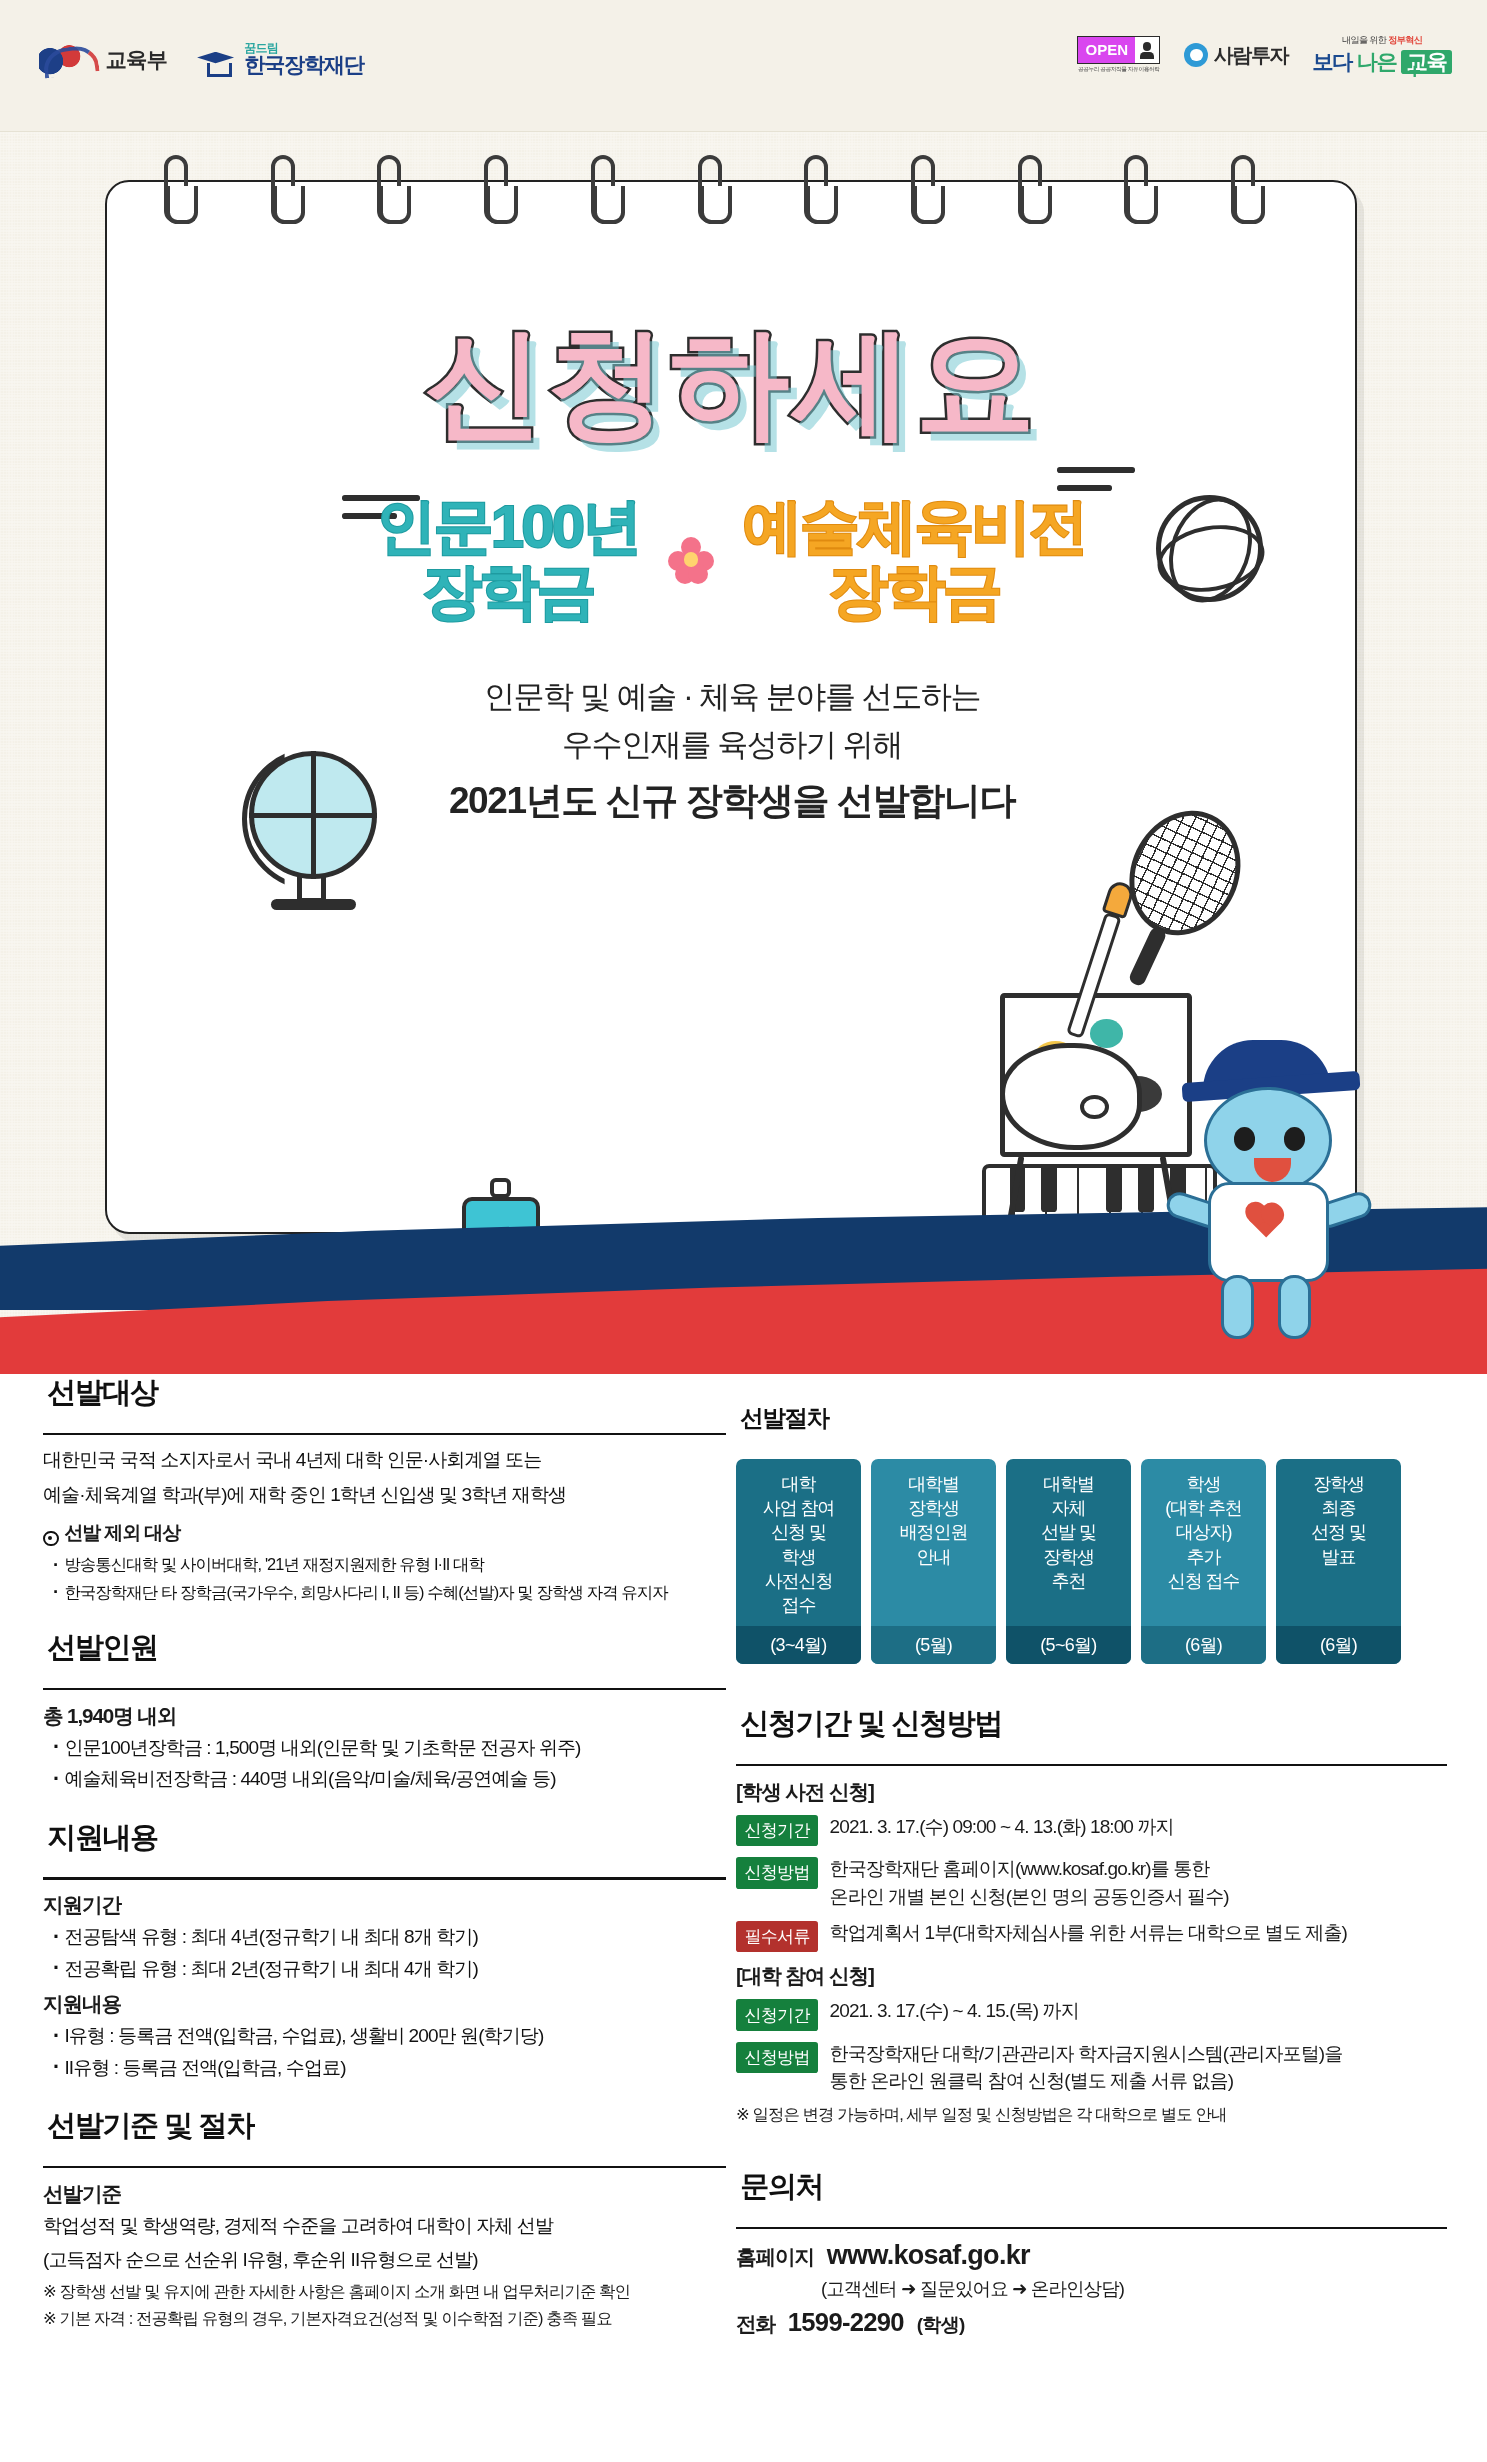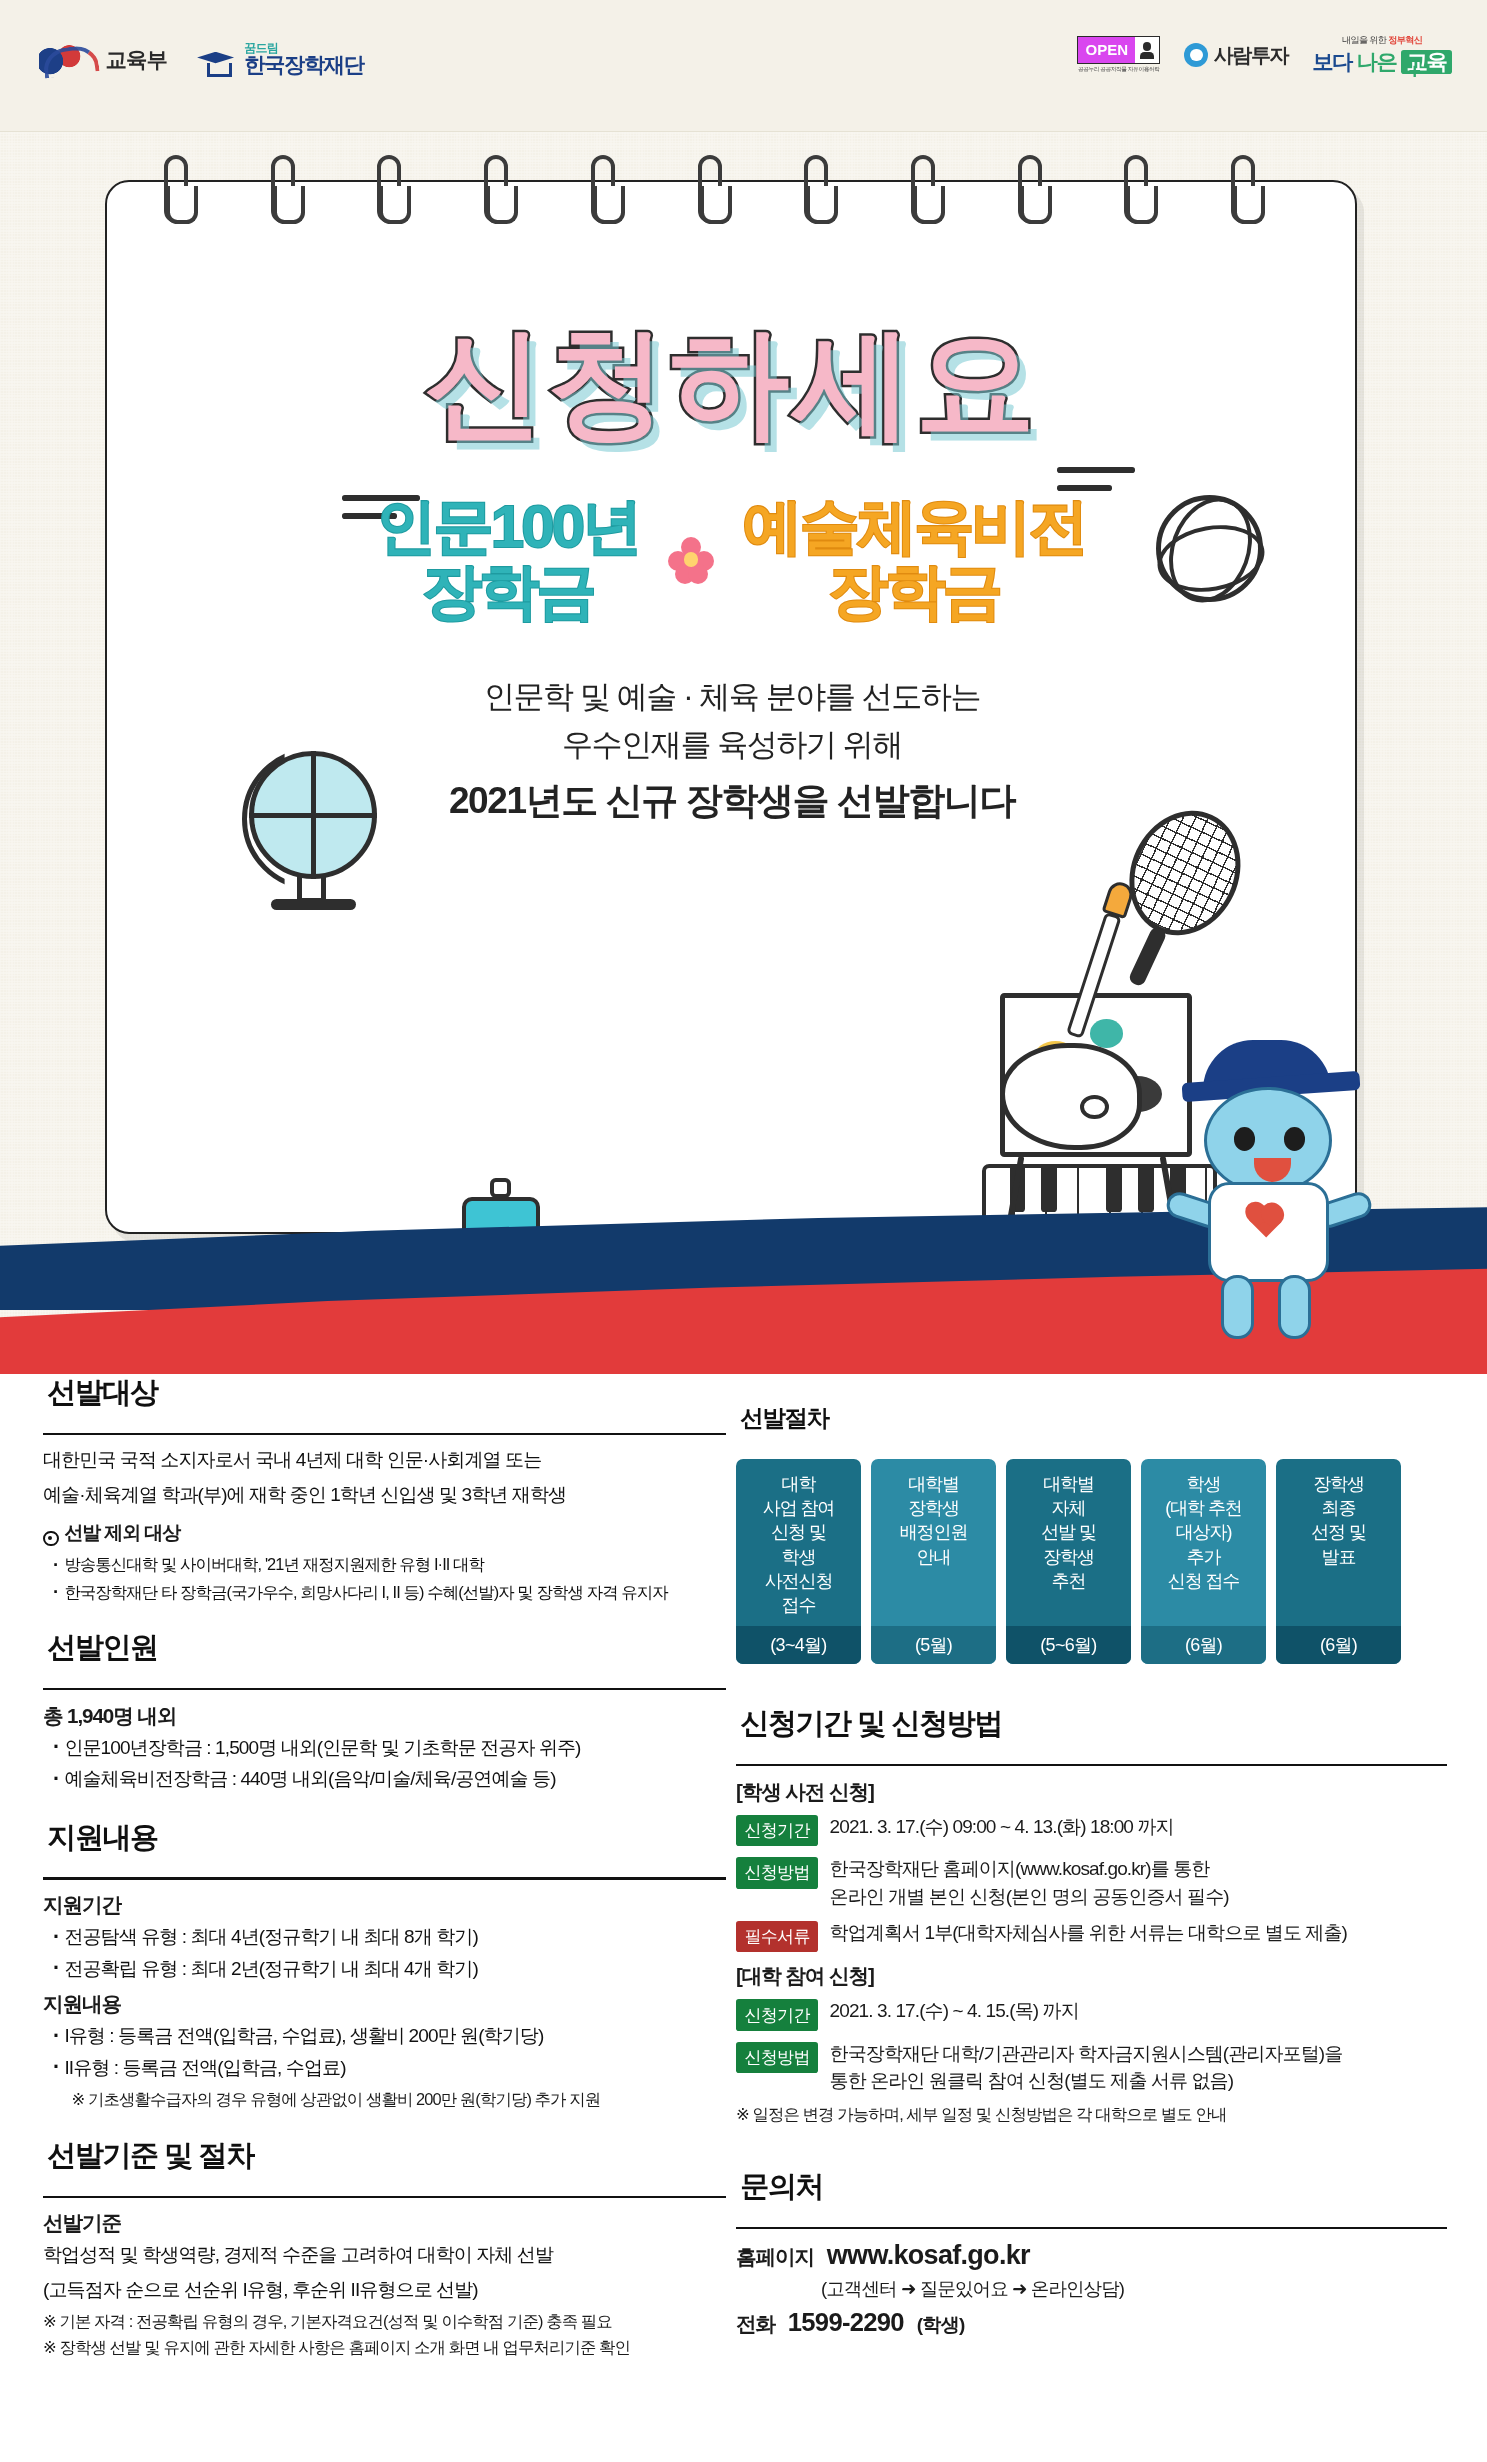--- a/index.html
+++ b/index.html
@@ -458,31 +458,30 @@
         <div class="sub-h">지원기간</div>
         <ul class="body">
           <li>전공탐색 유형 : 최대 4년(정규학기 내 최대 8개 학기)</li>
           <li>전공확립 유형 : 최대 2년(정규학기 내 최대 4개 학기)</li>
         </ul>
         <div class="sub-h">지원내용</div>
         <ul class="body">
           <li>I유형 : 등록금 전액(입학금, 수업료), 생활비 200만 원(학기당)</li>
           <li>II유형 : 등록금 전액(입학금, 수업료)</li>
         </ul>
-        <div class="note-line indent">※ 기초생활수급자의 경우 유형에 상관없이 생활비 200만 원(학기당) 추가 지원</div>
       </div>
 
       <div class="sec-wrap" style="margin-top:24px;">
         <h2 class="sec">선발기준 및 절차</h2>
         <div class="rule"></div>
         <div class="sub-h">선발기준</div>
         <p class="body">학업성적 및 학생역량, 경제적 수준을 고려하여 대학이 자체 선발</p>
         <p class="body">(고득점자 순으로 선순위 I유형, 후순위 II유형으로 선발)</p>
+        <div class="note-line">※ 장학생 선발 및 유지에 관한 자세한 사항은 홈페이지 소개 화면 내 업무처리기준 확인</div>
         <div class="note-line">※ 기본 자격 : 전공확립 유형의 경우, 기본자격요건(성적 및 이수학점 기준) 충족 필요</div>
-        <div class="note-line">※ 장학생 선발 및 유지에 관한 자세한 사항은 홈페이지 소개 화면 내 업무처리기준 확인</div>
       </div>
     </div>
 
     <div class="col-right">
 
       <div class="sec-wrap">
         <h2 class="sec" style="font-size:23.5px;">선발절차</h2>
         <div class="steps">
           <div class="step">
             <div class="txt" style="white-space:pre-line">대학

